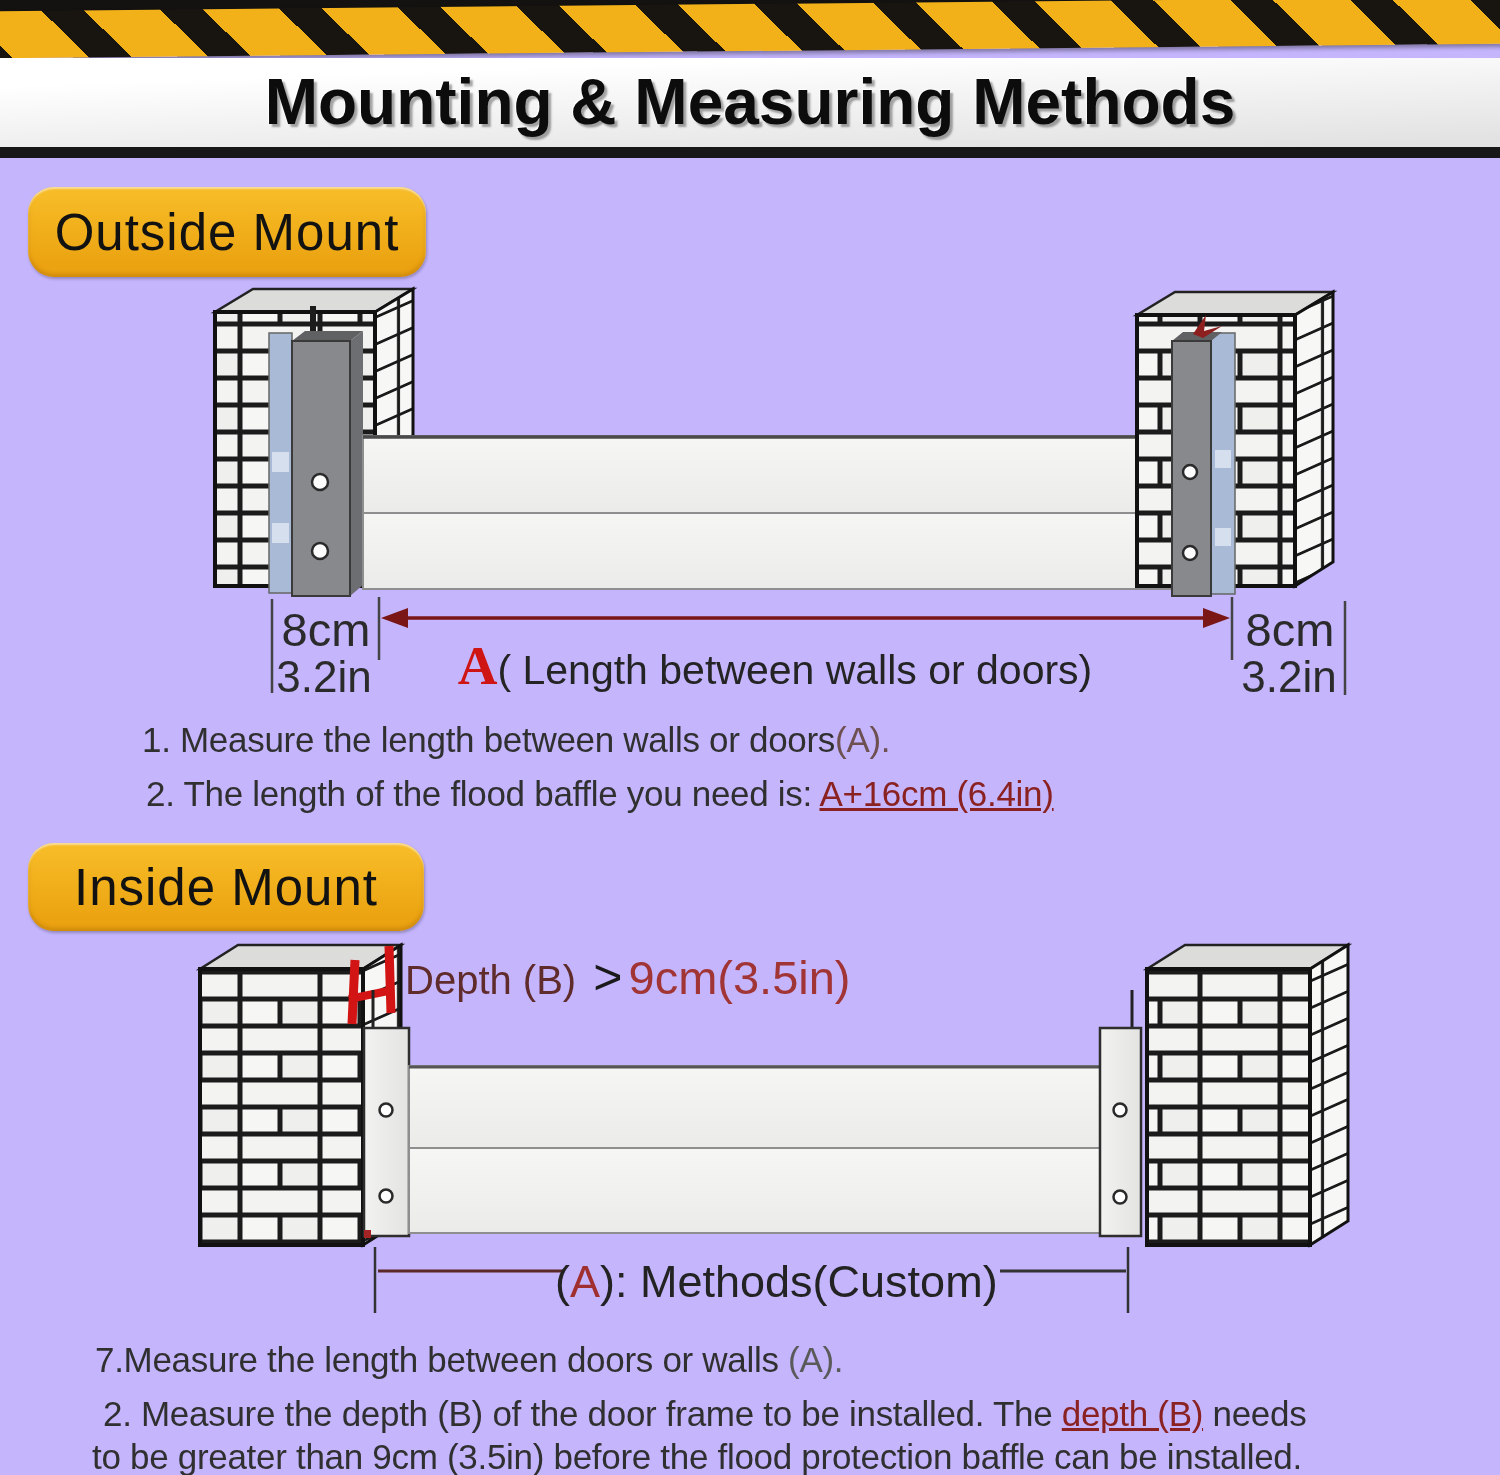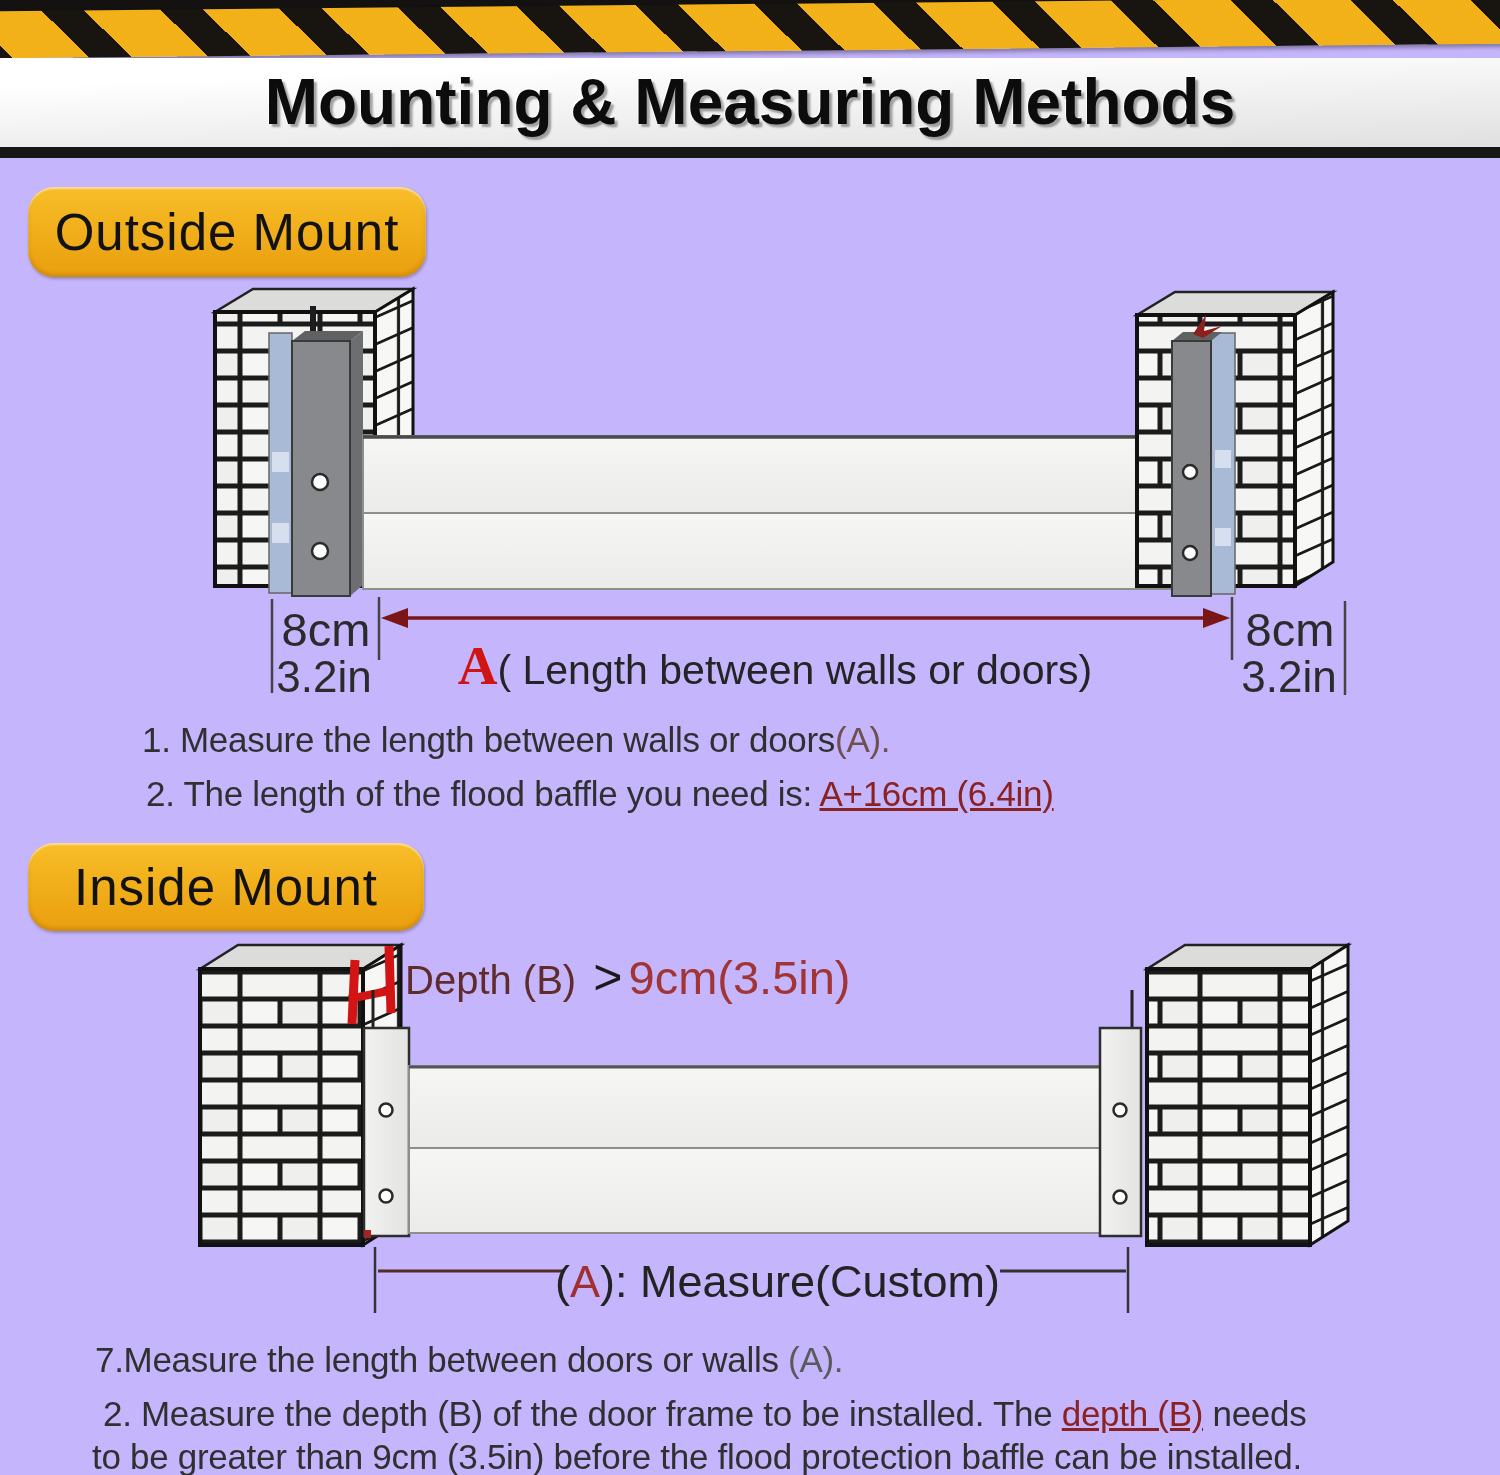--- a/index.html
+++ b/index.html
@@ -204,21 +204,21 @@
       <line x1="378" y1="1271" x2="563" y2="1271" stroke="#5a2828" stroke-width="3"></line>
       <line x1="1000" y1="1271" x2="1126" y2="1271" stroke="#333" stroke-width="3"></line>
     </g>
   </svg>
 
   <div class="abs depth-line" style="left:405px;top:948px;">
     <span class="d1">Depth (B) </span><span class="gt">&gt;</span><span class="d2">9cm(3.5in)</span>
   </div>
 
   <div class="abs len-label" style="left:555px;top:1256px;width:440px;">
-    <span>(</span><span class="a">A</span><span>): Measure(Custom)</span>
+    <span>(</span><span class="a">A</span><span>): Methods(Custom)</span>
   </div>
 
   <div class="abs step" style="left:95px;top:1340px;">
     <span>7.Measure the length between doors or walls </span><span class="muted-a" style="color:#5a5a5a;">(A).</span>
   </div>
   <div class="abs step" style="left:103px;top:1394px;">
     <span>2. Measure the depth (B) of the door frame to be installed. The </span><span class="red">depth (B)</span><span> needs</span>
   </div>
   <div class="abs step" style="left:92px;top:1437px;">
     <span>to be greater than 9cm (3.5in) before the flood protection baffle can be installed.</span>

